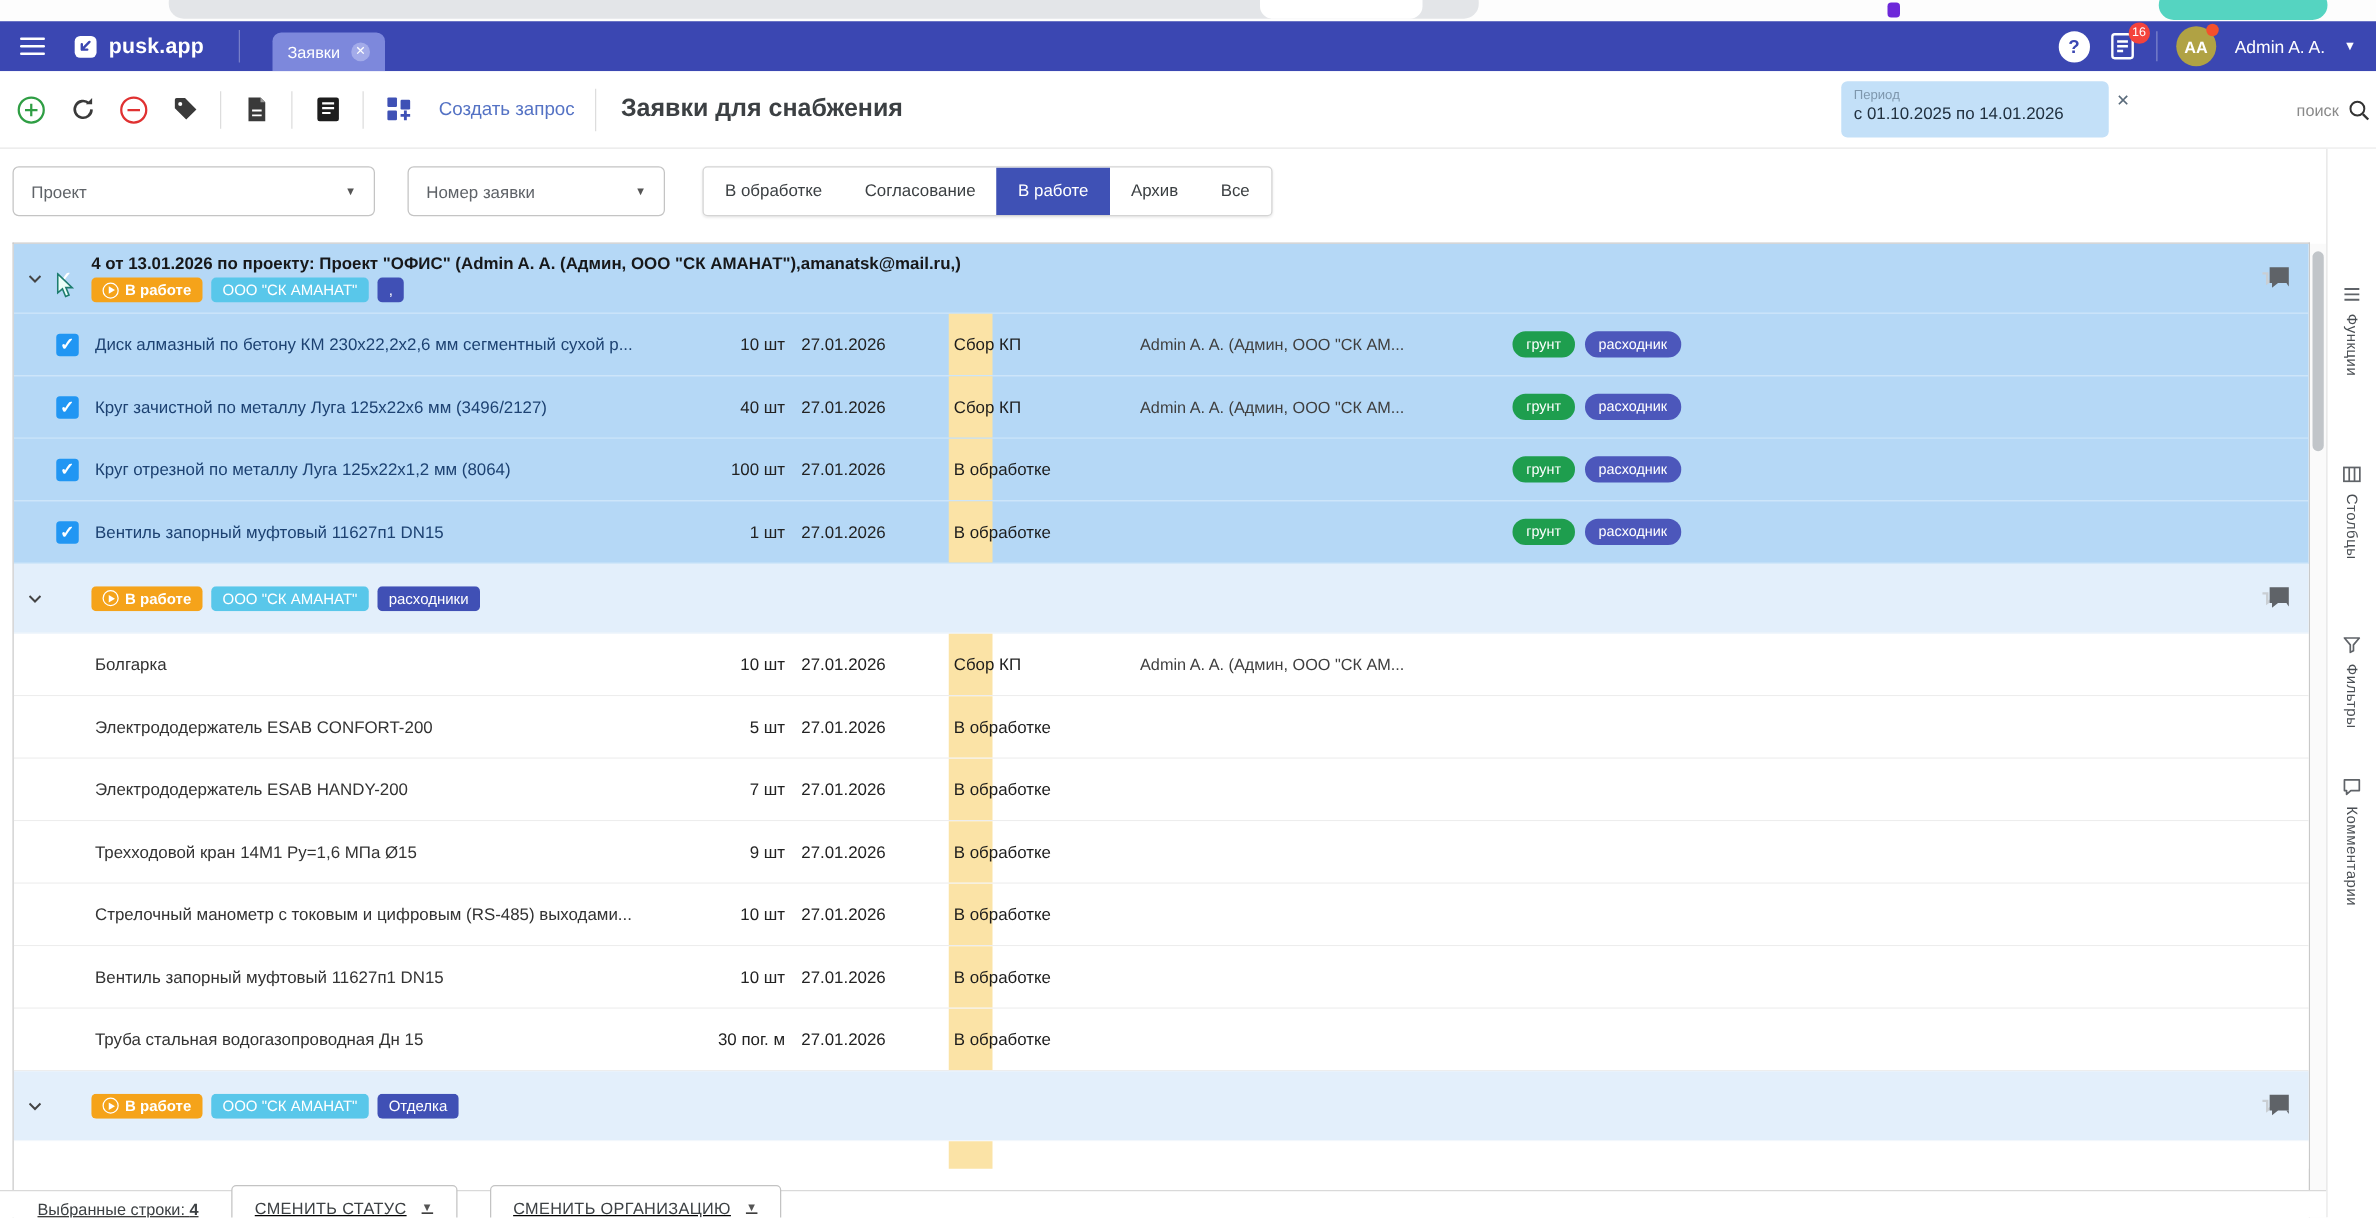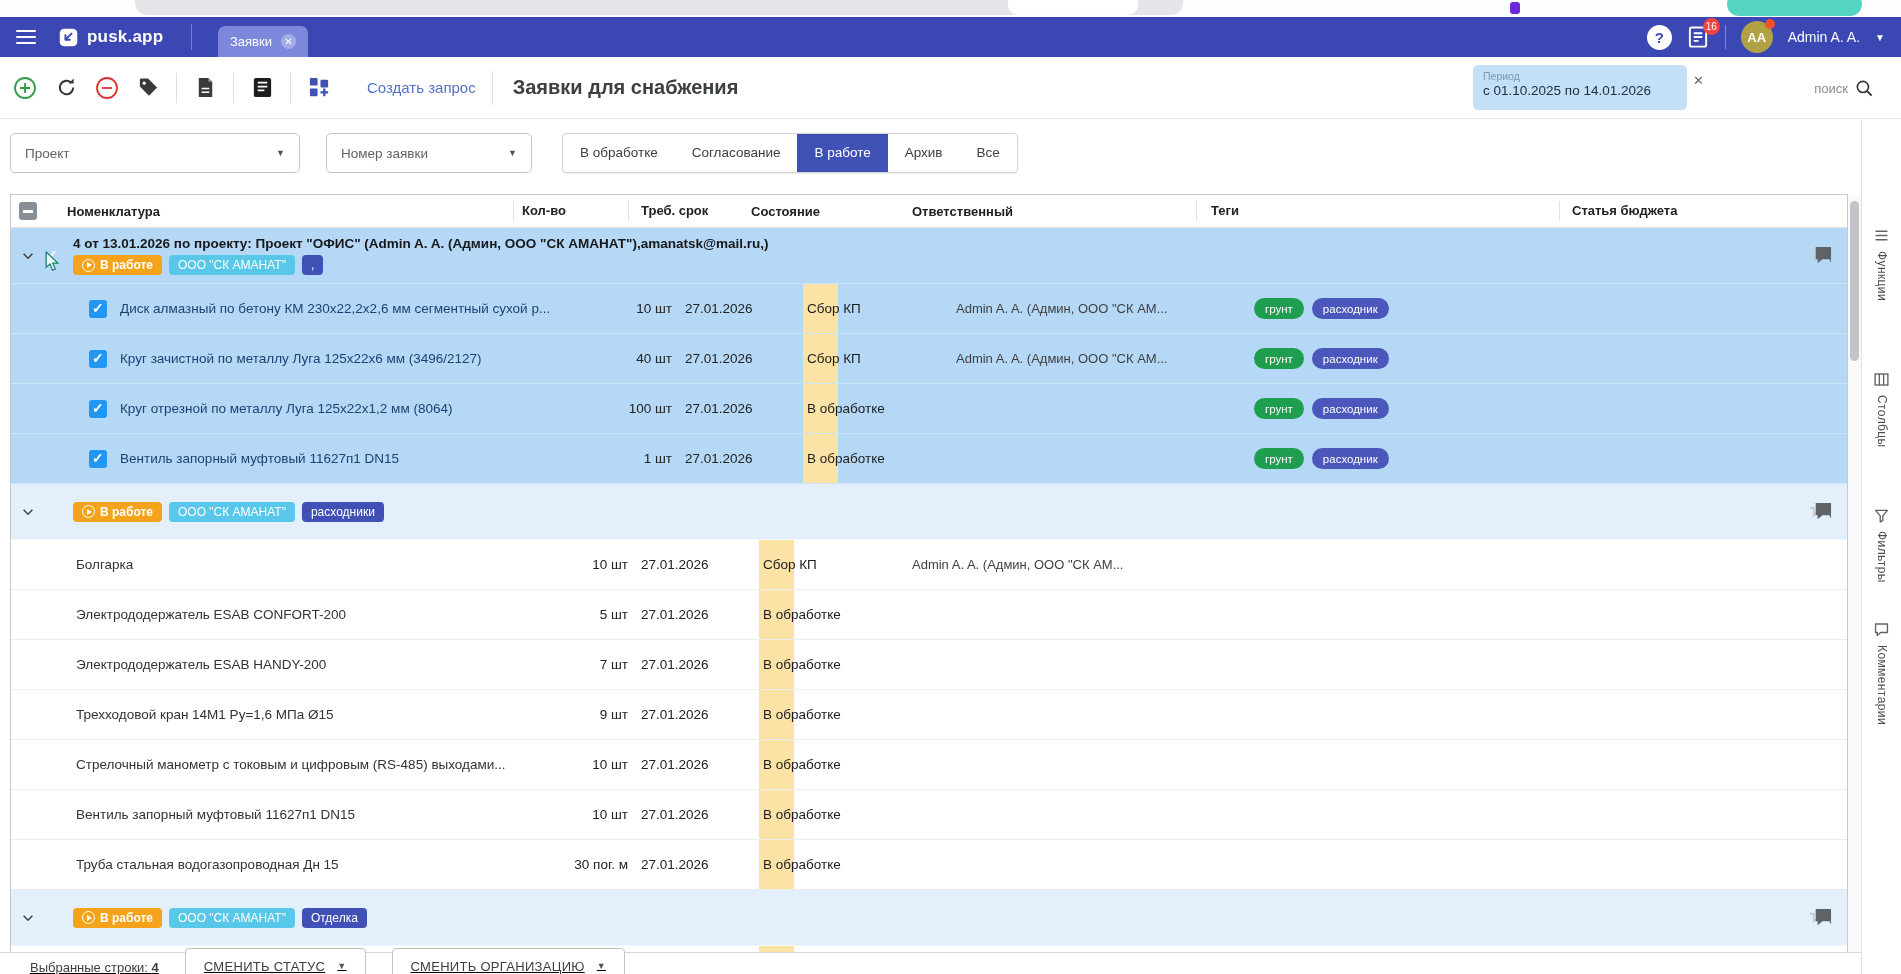--- a/index.html
+++ b/index.html
@@ -29,28 +29,28 @@
   .avatar { position:relative; width:32px; height:32px; border-radius:50%; background:#b0a244; color:#fff; font-weight:bold; font-size:13px; display:flex; align-items:center; justify-content:center; cursor:pointer; }
   .avatar-dot { position:absolute; top:-2px; right:-2px; width:10px; height:10px; border-radius:50%; background:#f4502c; }
   .user-name { color:#fff; font-size:14px; }
   .user-caret { color:#fff; font-size:10px; cursor:pointer; }
 
   
   .toolbar { position:absolute; top:57px; left:0; right:0; height:62px; background:#fff; border-bottom:1px solid #e8e8e8; display:flex; align-items:center; }
   .tool-icons { display:flex; align-items:center; gap:15px; margin-left:12px; }
   .tool-btn { width:26px; height:26px; display:flex; align-items:center; justify-content:center; cursor:pointer; }
   .tool-sep { width:1px; height:30px; background:#ddd; }
-  .create-label { color:#5472c4; font-size:15px; margin-left:20px; cursor:pointer; white-space:nowrap; }
+  .create-label { color:#5472c4; font-size:15px; margin-left:4px; cursor:pointer; white-space:nowrap; }
   .title-sep { width:1px; height:34px; background:#ddd; margin:0 20px 0 16px; }
   .page-title { font-size:20px; color:#3c4043; white-space:nowrap; }
   .period-chip { position:absolute; right:214px; top:8px; width:214px; height:45px; background:#c3e0f8; border-radius:5px; padding:5px 10px 4px 10px; cursor:pointer; }
   .period-label { font-size:10.5px; color:#7e97ad; }
   .period-value { font-size:13.5px; color:#20303f; margin-top:1px; white-space:nowrap; }
   .period-x { position:absolute; right:-17px; top:8px; color:#5a6b7b; font-size:13px; cursor:pointer; }
-  .search-wrap { position:absolute; right:27px; top:22px; display:flex; align-items:center; gap:7px; cursor:pointer; }
+  .search-wrap { position:absolute; right:4px; top:22px; display:flex; align-items:center; gap:7px; cursor:pointer; }
   .search-label { color:#8a8a8a; font-size:13px; }
 
   
   .filter-row { position:absolute; top:133px; left:10px; display:flex; align-items:center; }
   .select-box { height:40px; border:1px solid #c4c4c4; border-radius:5px; background:#fff; display:flex; align-items:center; justify-content:space-between; padding:0 14px; cursor:pointer; }
   .select-box .sel-label { color:#5f6368; font-size:13.5px; }
   .sel-caret { color:#555; font-size:9px; }
   .sb-project { width:290px; margin-right:26px; }
   .sb-number { width:206px; margin-right:30px; }
   .seg-group { height:40px; background:#fff; border:1px solid #d4d4d4; border-radius:4px; display:flex; overflow:hidden; box-shadow:0 1px 2px rgba(0,0,0,.08); }
@@ -88,21 +88,21 @@
   .badge { height:20px; border-radius:4px; color:#fff; font-size:12px; display:inline-flex; align-items:center; padding:0 9px; gap:5px; white-space:nowrap; }
   .badge-status { background:#f5a31a; font-weight:bold; }
   .badge-org { background:#59c7ea; }
   .badge-misc { background:#4050b5; }
   .play-ic { width:13px; height:13px; border-radius:50%; border:1.5px solid #fff; position:relative; flex:none; }
   .play-ic::after { content:""; position:absolute; left:4px; top:2.5px; border-left:5px solid #fff; border-top:3px solid transparent; border-bottom:3px solid transparent; }
   .g-spacer { flex:1; }
   .comment-ic { margin-right:14px; flex:none; cursor:pointer; }
 
   .item-row { display:flex; align-items:center; height:50px; background:#fff; border-bottom:1px solid #ededed; }
-  .item-row.selected { background:#b5d8f6; border-bottom-color:#cde5f9;padding-left:44px; }
+  .item-row.selected { background:#b5d8f6; border-bottom-color:#cde5f9; }
   .c-sel { width:56px; flex:none; padding-left:34px; display:flex; align-items:center; }
   .c-name { width:446px; flex:none; padding-left:9px; font-size:13.5px; color:#333; white-space:nowrap; overflow:hidden; text-overflow:ellipsis; cursor:pointer; }
   .item-row.selected .c-name { color:#1d4272; }
   .c-qty { width:115px; flex:none; text-align:right; font-size:13.5px; color:#222; white-space:nowrap; }
   .c-date { width:121px; flex:none; padding-left:13px; font-size:13.5px; color:#222; white-space:nowrap; }
   .c-state { width:163px; flex:none; position:relative; height:100%; display:flex; align-items:center; }
   .c-state::before { content:""; position:absolute; left:10px; top:0; bottom:0; width:35px; background:#fbe3a6; }
   .state-text { position:relative; z-index:1; font-size:13.5px; color:#1c1c1c; padding-left:14px; white-space:nowrap; }
   .c-resp { width:284px; flex:none; font-size:13px; color:#3f3f3f; white-space:nowrap; overflow:hidden; }
   .c-tags { width:363px; flex:none; padding-left:14px; display:flex; align-items:center; gap:8px; }
@@ -263,32 +263,20 @@
   <div class="seg-group">
       <div class="seg">В обработке</div>
       <div class="seg">Согласование</div>
       <div class="seg active">В работе</div>
       <div class="seg">Архив</div>
       <div class="seg">Все</div>
     </div>
 </div>
 
 <div class="table">
-  <div class="thead">
-    <div class="hsel">
-        <span class="cb indet"></span>
-      </div>
-    <div class="hcell h-name">Номенклатура</div>
-    <div class="hcell h-qty">Кол-во</div>
-    <div class="hcell h-date">Треб. срок</div>
-    <div class="hcell h-state">Состояние</div>
-    <div class="hcell h-resp">Ответственный</div>
-    <div class="hcell h-tags">Теги</div>
-    <div class="hcell h-budget">Статья бюджета</div>
-  </div>
   <div>
       <div class="group-row selected">
     <span class="chev">
       <svg viewBox="0 0 16 16" width="14" height="14">
             <path d="M3 5.5l5 5 5-5" fill="none" stroke="#444" stroke-width="1.8"></path>
           </svg>
     </span>
     <span class="g-cb-wrap"><span class="cb checked"></span><svg viewBox="0 0 14 20" width="15" height="21" class="cursor-svg">
             <path d="M1 1v14.5l3.6-3 2.4 5.8 2.6-1.1-2.4-5.7h4.8z" fill="#eafff8" stroke="#1d7d6e" stroke-width="1.2"></path>
           </svg></span>

